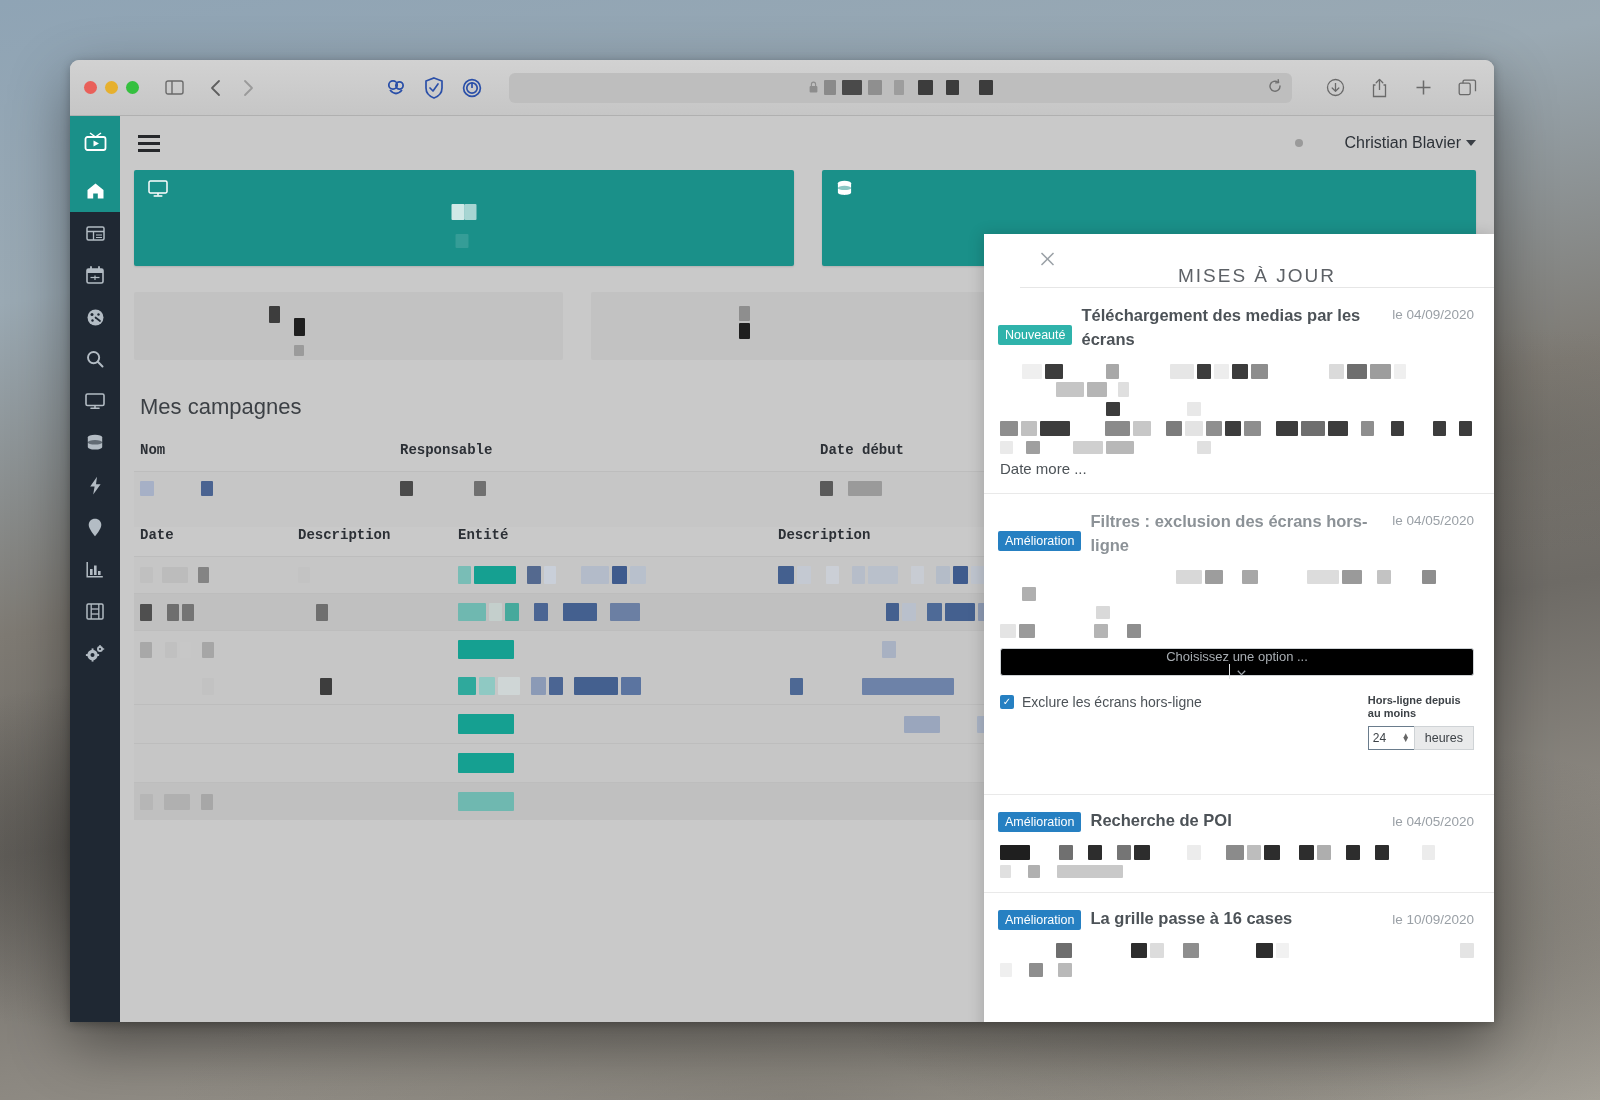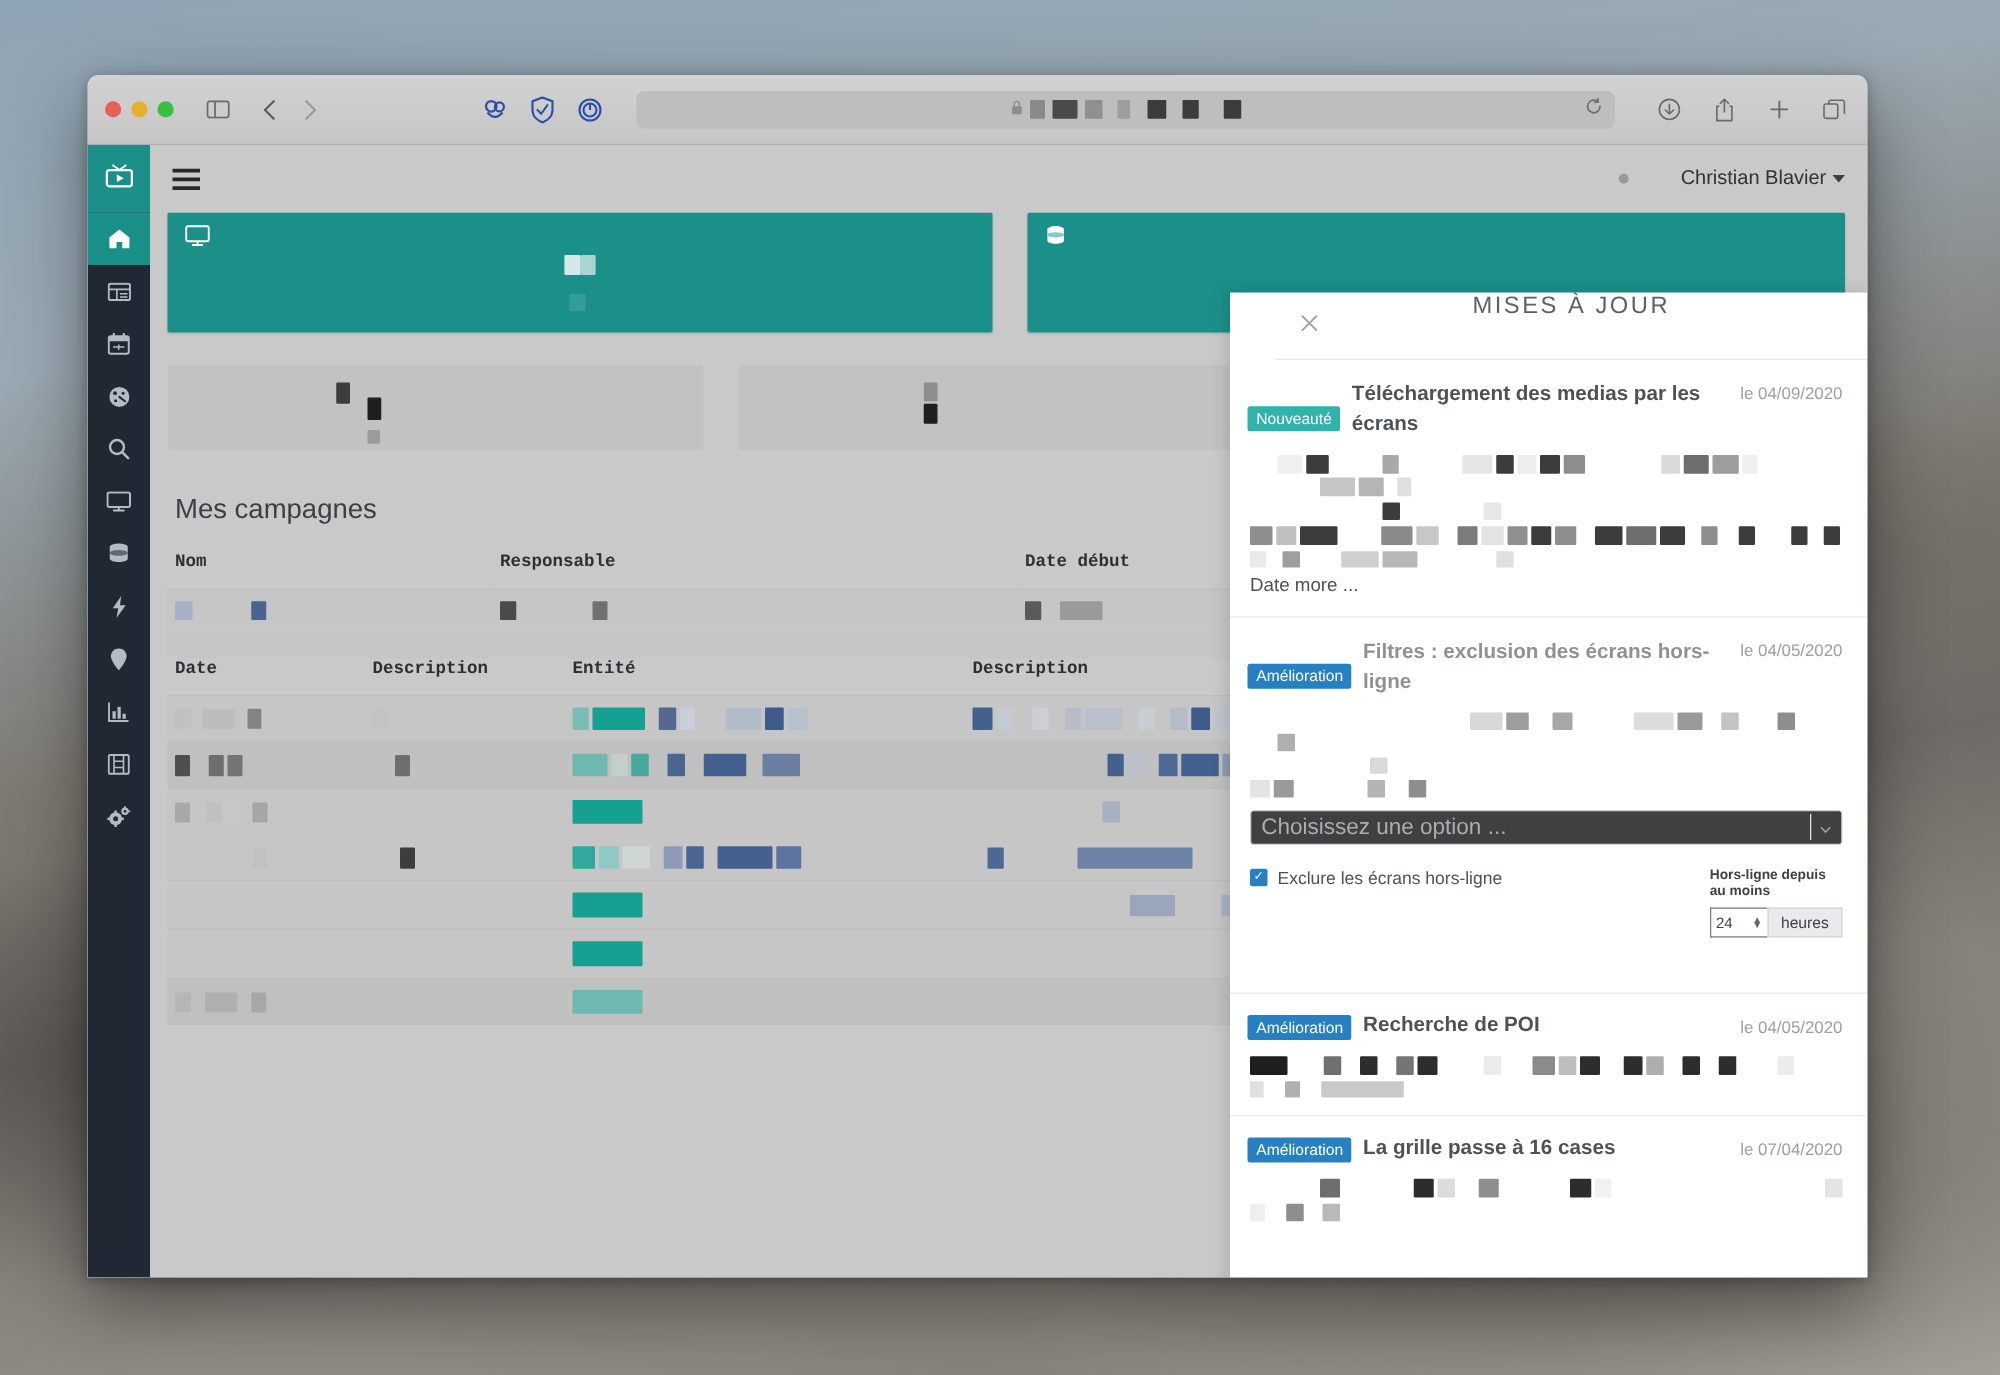--- a/index.html
+++ b/index.html
@@ -139,21 +139,21 @@
   .panel {
     position: absolute; right: 0; top: 118px;
     width: 510px; height: 844px;
     background: #ffffff;
     box-shadow: -2px 0 14px rgba(0,0,0,.16);
     display: flex; flex-direction: column;
     z-index: 5;
   }
   .panel-head {
     height: 54px; flex: 0 0 54px;
-    display: flex; align-items: flex-start; justify-content: center;
+    display: flex; align-items: flex-end; justify-content: center;
     position: relative;
     border-bottom: 1px solid #e6e6e6;
     margin-left: 36px;
   }
   .panel-title { font-size: 19px; letter-spacing: 2px; color: #5d6166; font-weight: 400; }
   .panel-close { position: absolute; left: 20px; top: 50%; transform: translateY(-50%); color: #9aa0a6; cursor: pointer; }
 
   .panel-body { flex: 1; overflow: hidden; }
 
   .upd { padding: 16px 20px 14px 14px; border-bottom: 1px solid #e9e9e9; }
@@ -171,21 +171,21 @@
   }
   .upd-title.muted { color: #8c9297; }
   .upd-date { font-size: 13.5px; color: #9aa0a6; white-space: nowrap; padding-top: 3px; }
   .upd-body { padding: 12px 0 0 2px; }
   .read-more { font-size: 15px; color: #4c5257; padding: 6px 0 2px 2px; }
 
   .form-label { font-size: 13px; font-weight: bold; color: #3d4247; margin-bottom: 6px; }
   .select-box {
     height: 28px; border: 1px solid #cfd3d6; border-radius: 3px;
     display: flex; align-items: center; justify-content: space-between;
-    padding: 0 8px; font-size: 18px; color: #a8adb2; background: #404040;
+    padding: 0 8px; font-size: 13px; color: #a8adb2; background: #000000; flex-direction: column;
   }
   .chk-row { display: flex; align-items: flex-start; justify-content: space-between; padding-top: 18px; }
   .chk { display: flex; align-items: center; gap: 8px; font-size: 14px; color: #4c5257; }
   .chk .box {
     width: 14px; height: 14px; border-radius: 2px; background: #2680c2;
     display: flex; align-items: center; justify-content: center; color: #fff; font-size: 10px; line-height: 1;
   }
   .num-group { text-align: left; }
   .num-lbl { font-size: 11px; font-weight: bold; color: #3d4247; line-height: 1.25; width: 100px; }
   .num-row { display: flex; margin-top: 5px; text-align: right; }
@@ -883,21 +883,21 @@
               <span style="width:12px;height:13px;background:#b0b0b0;margin-left:14px"></span>
               <span style="width:66px;height:13px;background:#c9c9c9;margin-left:14px"></span>
             </div>
           </div>
         </div>
 
         <div class="upd" style="border-bottom:none">
           <div class="upd-head">
             <span class="badge impr top">Amélioration</span>
             <span class="upd-title" style="margin-top:-2px">La grille passe à 16 cases</span>
-            <span class="upd-date">le 07/04/2020</span>
+            <span class="upd-date">le 10/09/2020</span>
           </div>
           <div class="upd-body">
             <div class="blocks" style="margin-bottom:5px">
               <span style="width:16px;height:15px;background:#6e6e6e;margin-left:56px"></span>
               <span style="width:16px;height:15px;background:#2d2d2d;margin-left:56px"></span>
                 <span style="width:14px;height:15px;background:#dcdcdc"></span>
               <span style="width:16px;height:15px;background:#8e8e8e;margin-left:16px"></span>
               <span style="width:17px;height:15px;background:#2d2d2d;margin-left:54px"></span>
                 <span style="width:13px;height:15px;background:#f1f1f1"></span>
               <span style="width:14px;height:15px;background:#e4e4e4;margin-left:168px"></span>

